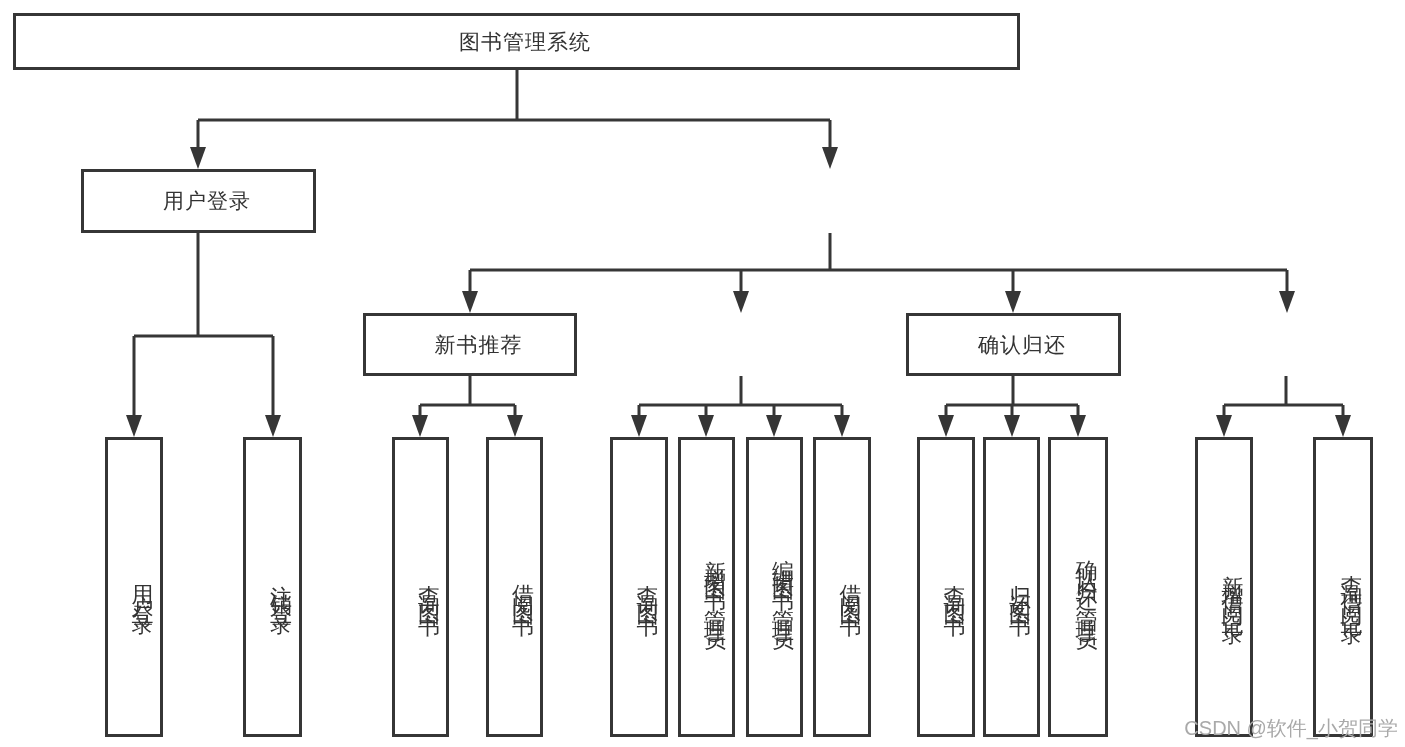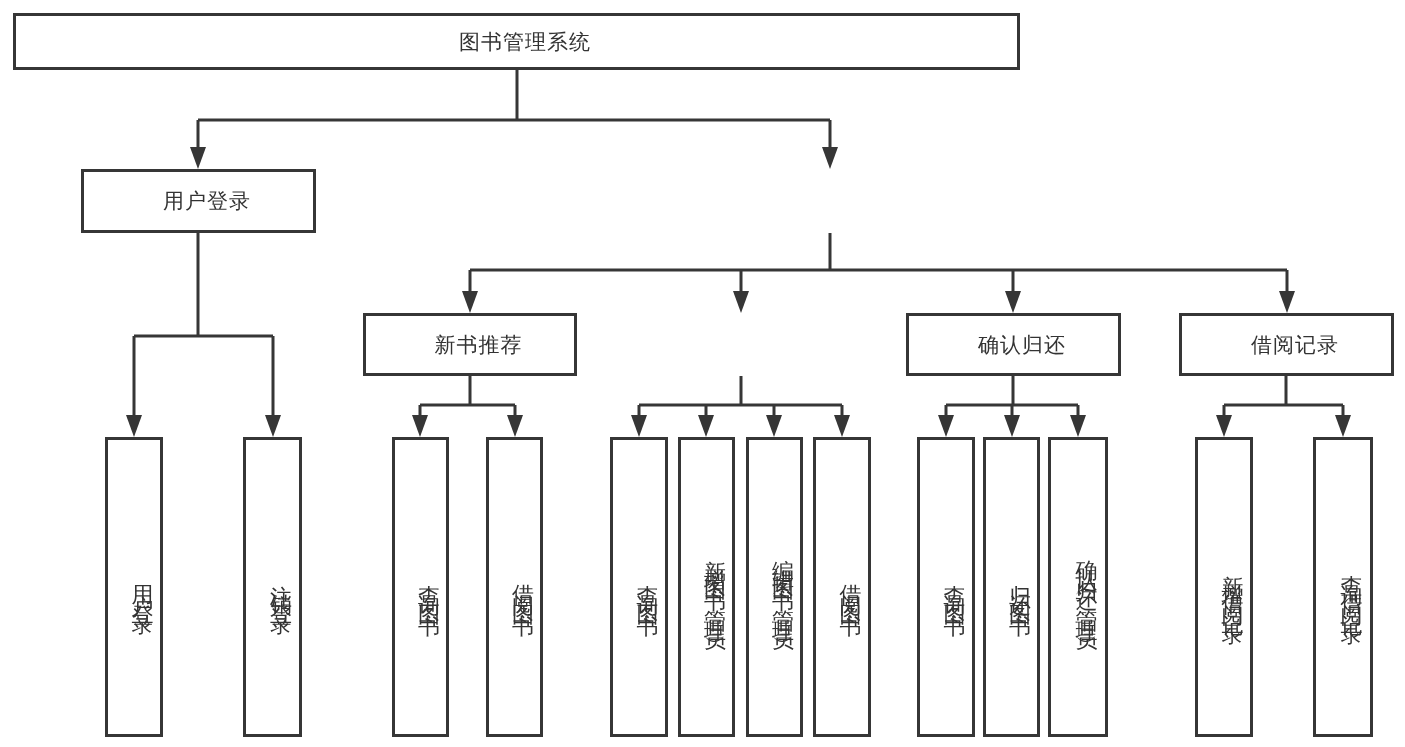--- a/index.html
+++ b/index.html
@@ -110,23 +110,20 @@
   <div class="box h" style="left:81px;top:169px;width:235px;height:64px">
     <span>用户登录</span>
   </div>
 
   <div class="box h" style="left:363px;top:313px;width:214px;height:63px">
     <span>新书推荐</span>
   </div>
   <div class="box h" style="left:906px;top:313px;width:215px;height:63px">
     <span>确认归还</span>
   </div>
-  <div class="box h" style="left:1179px;top:313px;width:215px;height:63px">
-    <span>借阅记录</span>
-  </div>
 
   <div class="box v" style="left:105px;top:437px;width:58px;height:300px">
     <span>用户登录</span>
   </div>
   <div class="box v" style="left:243px;top:437px;width:59px;height:300px">
     <span>注销登录</span>
   </div>
 
   <div class="box v" style="left:392px;top:437px;width:57px;height:300px">
     <span>查询图书</span>
@@ -158,14 +155,15 @@
     <span>确认归还（管理员）</span>
   </div>
 
   <div class="box v" style="left:1195px;top:437px;width:58px;height:300px">
     <span>新增借阅记录</span>
   </div>
   <div class="box v" style="left:1313px;top:437px;width:60px;height:300px">
     <span>查询借阅记录</span>
   </div>
 
+  <div class="watermark">CSDN @软件_小贺同学</div>
 
 </div>
 
 </body></html>

